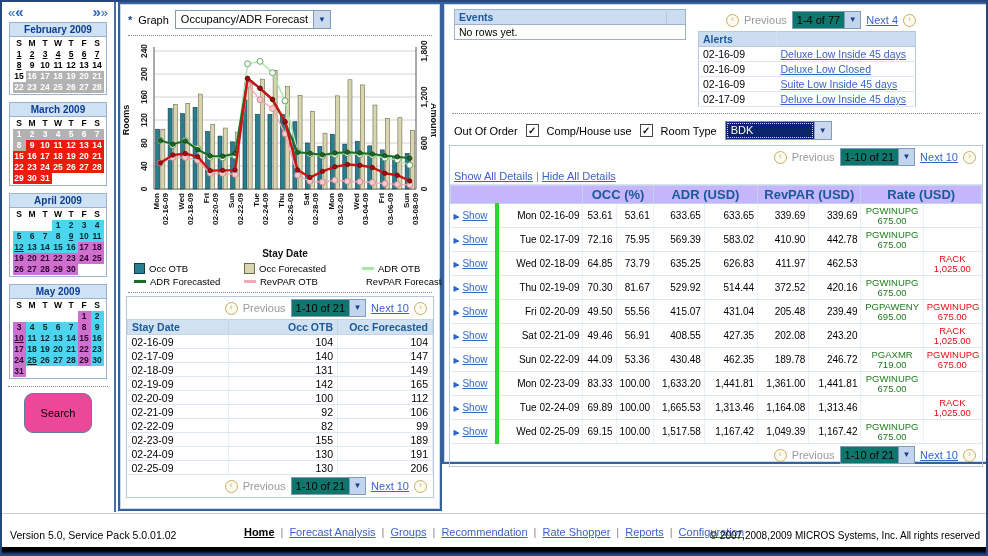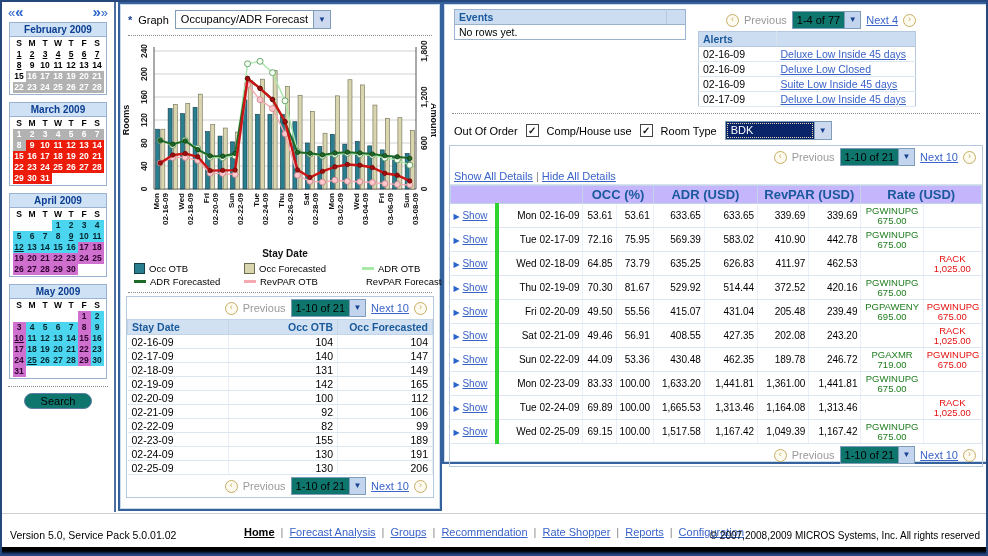--- a/index.html
+++ b/index.html
@@ -13,21 +13,21 @@
   .cal-grid{display:grid;grid-template-columns:repeat(7,13px);justify-content:center;padding:1px 0;}
   .cal-cell{height:11px;line-height:11px;text-align:center;font-size:8.5px;font-weight:bold;}
   .c-dow{color:#000;}
   .c-link{text-decoration:underline;cursor:pointer;}
   .c-gray{background:#b2b2b2;color:#fff;}
   .c-red{background:#ed1c0a;color:#fff;}
   .c-cyan{background:#4cd5ef;color:#00262e;}
   .c-magenta{background:#cf70cf;color:#2e002e;}
   .left-dotted{border-top:1px dotted #8a8a8a;margin:6px 6px 6px;}
   .search-wrap{text-align:center;}
-  .search-btn{font-family:"Liberation Sans",sans-serif;font-size:11px;background:#0f766e;border:1px solid #5f7da3;border-radius:9px;padding:1px 16px;cursor:pointer;}
+  .search-btn{font-family:"Liberation Sans",sans-serif;font-size:11px;background:#ec4899;border:1px solid #5f7da3;border-radius:9px;padding:13px 16px;cursor:pointer;}
   
   .dotted{border-top:1px dotted #8a8a8a;margin:3px 8px;}
   .blue-link{color:#3a63c8;text-decoration:underline;cursor:pointer;}
   .pagination{display:flex;align-items:center;justify-content:flex-end;gap:5px;padding:2px 6px;font-size:11px;}
   .pg-circle{display:inline-block;width:11px;height:11px;line-height:9px;border:1px solid #c7ad62;border-radius:50%;color:#c7ad62;font-size:9px;text-align:center;background:#fdfaf0;}
   .pg-prev-label{color:#9a9a9a;}
   .pg-select{display:inline-flex;border:1px solid #7f9db9;height:16px;background:#0f766e;}
   .pg-range{padding:0 4px;line-height:16px;font-size:11px;white-space:nowrap;}
   .pg-dd{width:15px;background:#c3d4ee;border-left:1px solid #7f9db9;color:#17408f;font-size:8px;text-align:center;line-height:16px;}
   .select{display:inline-flex;border:1px solid #7f9db9;height:17px;background:#fff;vertical-align:middle;}

